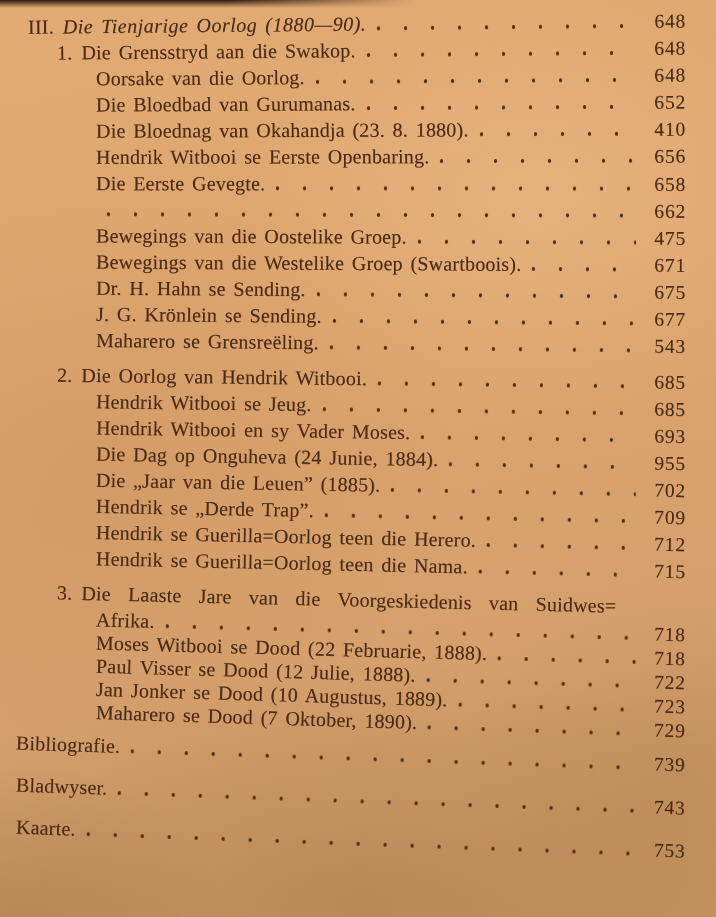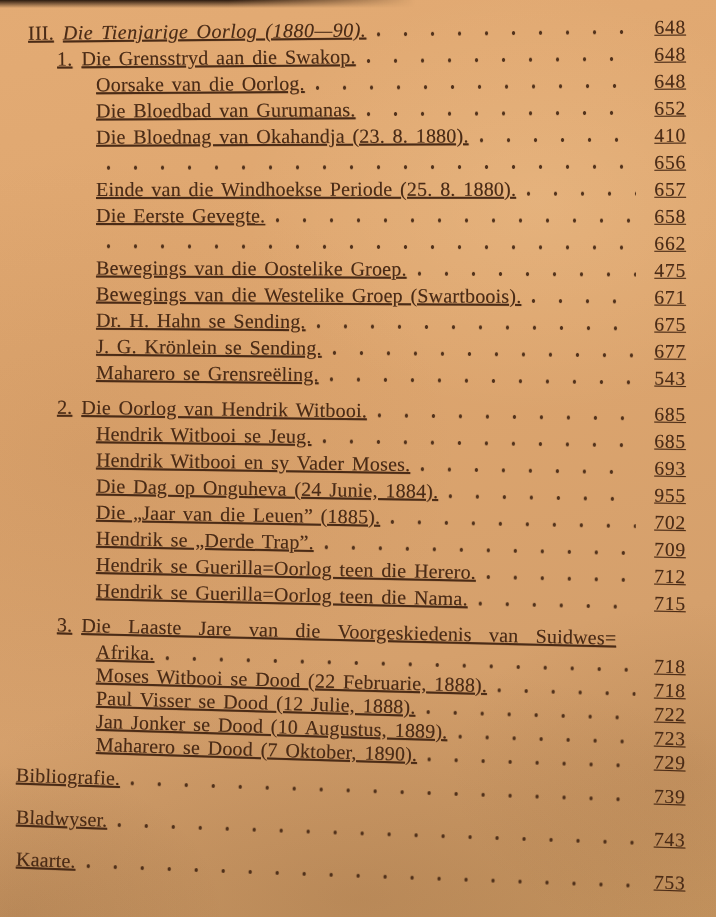--- a/index.html
+++ b/index.html
@@ -22,22 +22,21 @@
   }
   .top-edge {
     position: absolute; top: 0; left: 0;
     width: 58%; height: 8px;
     background: linear-gradient(to bottom, rgba(28,14,6,.92), rgba(28,14,6,0));
     -webkit-mask-image: linear-gradient(to right, #000 55%, transparent 100%);
     mask-image: linear-gradient(to right, #000 55%, transparent 100%);
   }
   .toc {
     position: absolute; inset: 0;
-    padding-top: 18px;
-    text-decoration: underline;
+    padding-top: 12px;
   }
   .row {
     display: flex;
     align-items: baseline;
     white-space: nowrap;
     line-height: 21px;
     font-size: 20px;
     margin-top: 5px;
     padding-right: 30px;
     letter-spacing: .2px;
@@ -105,28 +104,23 @@
     <span class="pagenum">652</span>
   </div>
       <div class="row sub" style="transform: rotate(-0.203deg);">
 
     <span class="label">Die Bloednag van Okahandja (23. 8. 1880).</span>
     <span class="leader"></span>
     <span class="pagenum">410</span>
   </div>
       <div class="row sub" style="transform: rotate(-0.117deg);">
 
+    <span class="label">Hendrik Witbooi se Eerste Openbaring.</span>
     <span class="leader"></span>
     <span class="pagenum">656</span>
-  </div>
-      <div class="row sub" style="transform: rotate(-0.03deg);">
-
-    <span class="label">Einde van die Windhoekse Periode (25. 8. 1880).</span>
-    <span class="leader"></span>
-    <span class="pagenum">657</span>
   </div>
       <div class="row sub" style="transform: rotate(0.057deg);">
 
     <span class="label">Die Eerste Gevegte.</span>
     <span class="leader"></span>
     <span class="pagenum">658</span>
   </div>
       <div class="row sub" style="transform: rotate(0.143deg);">
 
     <span class="leader"></span>

